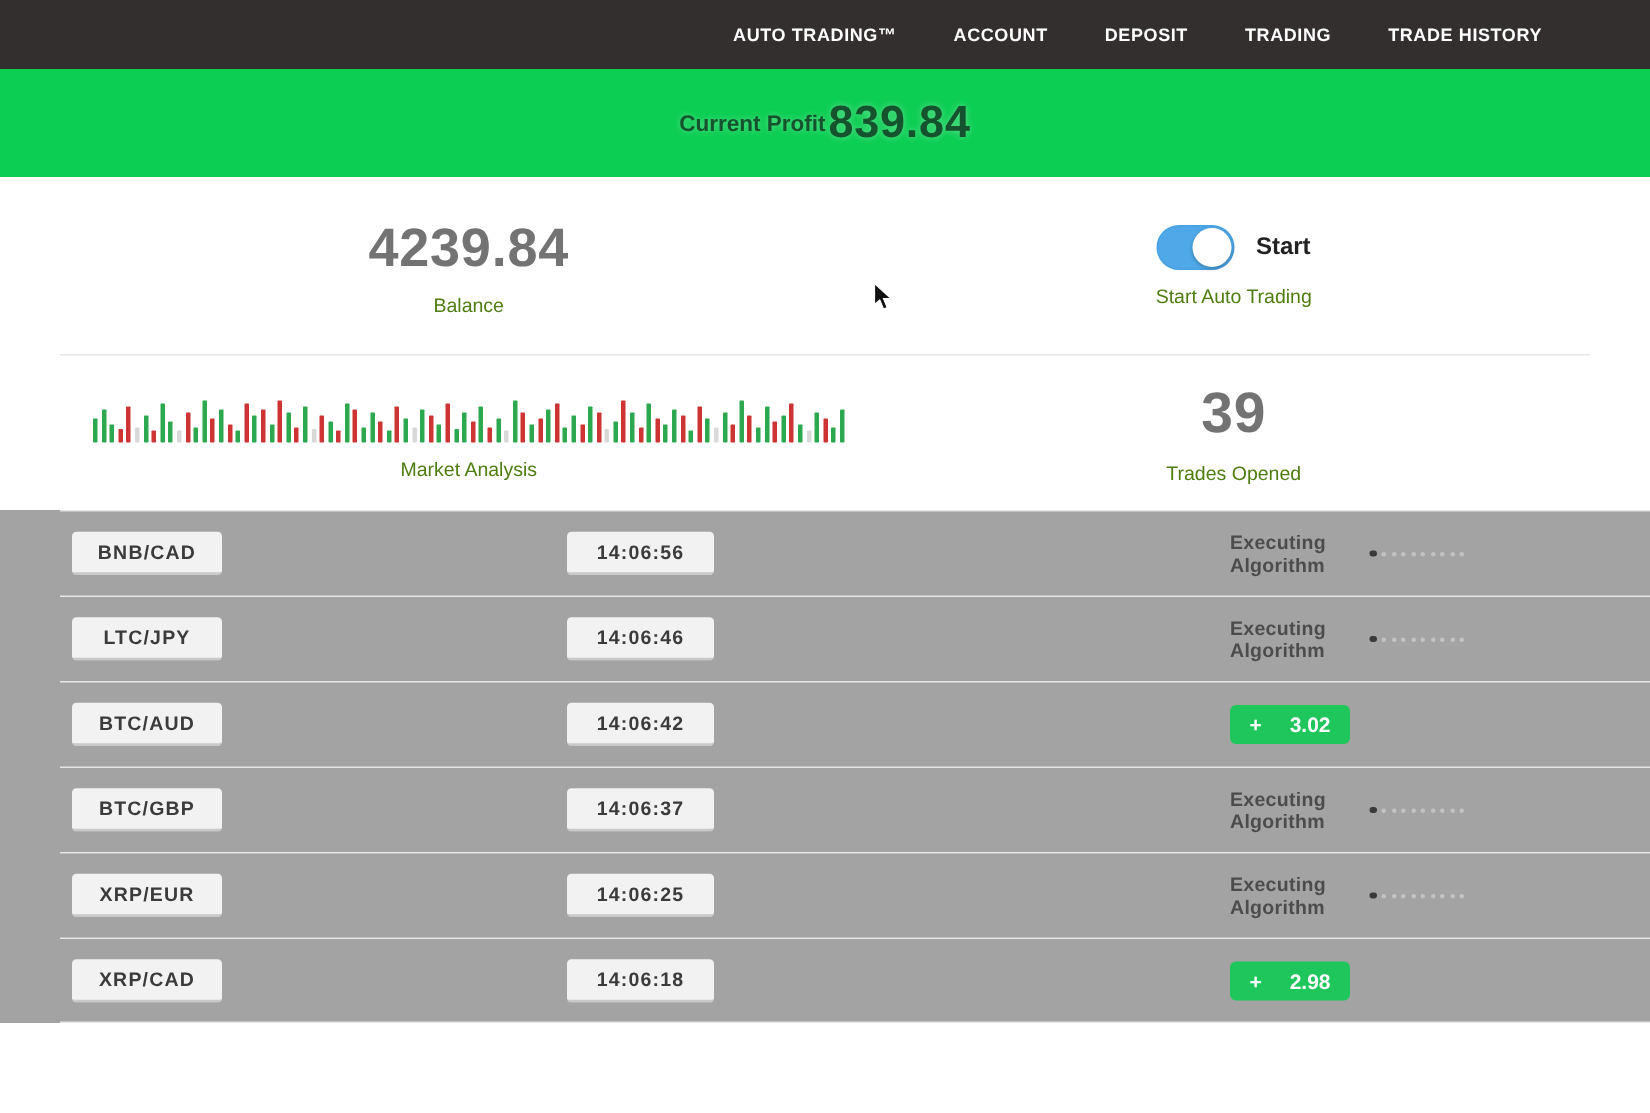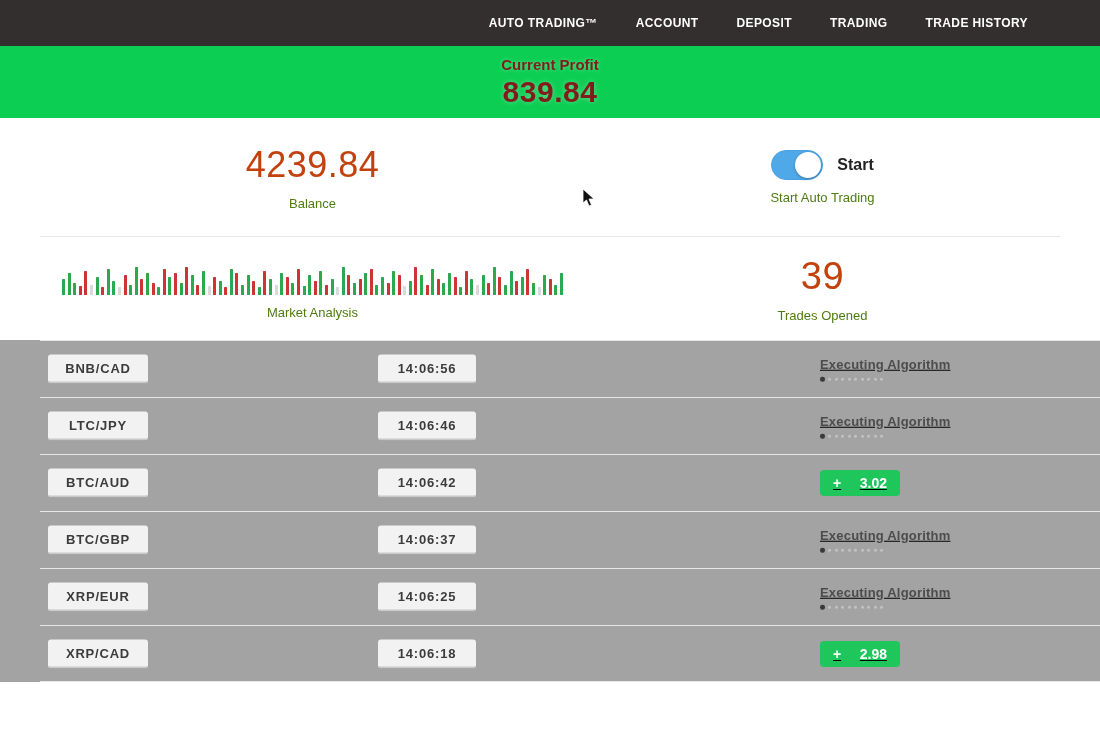--- a/index.html
+++ b/index.html
@@ -15,33 +15,33 @@
     height:46px; background:#332f2f; display:flex; align-items:center;
     justify-content:flex-end; padding-right:72px; gap:38px;
   }
   .topnav a {
     color:#ffffff; font-size:12px; font-weight:bold; letter-spacing:.4px;
     text-decoration:none; cursor:pointer; white-space:nowrap;
   }
 
   
   .banner {
-    height:72px; background:#0cce53; color:#7f1d1d; display:flex;
-    flex-direction:column; align-items:center; justify-content:center; gap:2px;
+    height:72px; background:#0cce53; color:#14532d; display:flex;
+    flex-direction:row; align-items:center; justify-content:center; gap:2px;
   }
   .banner .blabel { font-size:15px; font-weight:bold; text-shadow:0 0 4px rgba(255,255,255,.35); }
   .banner .bvalue { font-size:30px; font-weight:bold; letter-spacing:.5px; text-shadow:0 0 5px rgba(255,255,255,.35); }
 
   
   .stats { padding:0 40px; background:#fff; }
   .stat-row { display:grid; grid-template-columns:545px 1fr; }
   .stat-row.first { height:118px; }
   .stat-row.second { height:103px; }
   .cell { display:flex; flex-direction:column; align-items:center; justify-content:center; }
-  .big-num { font-size:36px; font-weight:normal; color:#c2410c; letter-spacing:.5px; }
+  .big-num { font-size:36px; font-weight:bold; color:#737373; letter-spacing:.5px; }
   .num-39 { font-size:38px; }
   .sub-label { font-size:13px; color:#4d7c0f; margin-top:10px; }
 
   .toggle-line { display:flex; align-items:center; gap:14px; }
   .toggle {
     width:52px; height:30px; border-radius:15px; background:#4fa9e9;
     position:relative; cursor:pointer; border:1px solid #48a2e2;
   }
   .toggle .knob {
     position:absolute; top:1px; right:1px; width:26px; height:26px;
@@ -69,21 +69,21 @@
   .pill {
     position:absolute; top:50%; transform:translateY(-50%);
     background:#f2f2f2; border-bottom:2px solid #c9c9c9; border-radius:3px;
     font-size:13px; font-weight:bold; letter-spacing:.8px; color:#3b3b3b;
     text-align:center; padding:6px 0;
   }
   .pair-pill { left:8px; width:100px; }
   .time-pill { left:338px; width:98px; }
   .status-cell {
     position:absolute; left:780px; width:156px; top:50%; transform:translateY(-50%);
-    display:flex; flex-direction:column; align-items:flex-start; gap:5px;text-decoration:underline;
+    display:flex; flex-direction:row; align-items:center; gap:5px;
   }
   .exec-label { font-size:13px; font-weight:bold; color:#4c4c4c; letter-spacing:.2px; }
   .dots { display:flex; align-items:center; gap:3.5px; }
   .dots span { width:3px; height:3px; border-radius:50%; background:#c2c2c2; }
   .dots span.filled { width:4.5px; height:4.5px; background:#3a3a3a; }
   .badge {
     display:flex; justify-content:space-between; align-items:center;
     width:80px; padding:5px 13px; border-radius:4px;
     color:#fff; font-size:14px; font-weight:bold;
   }

